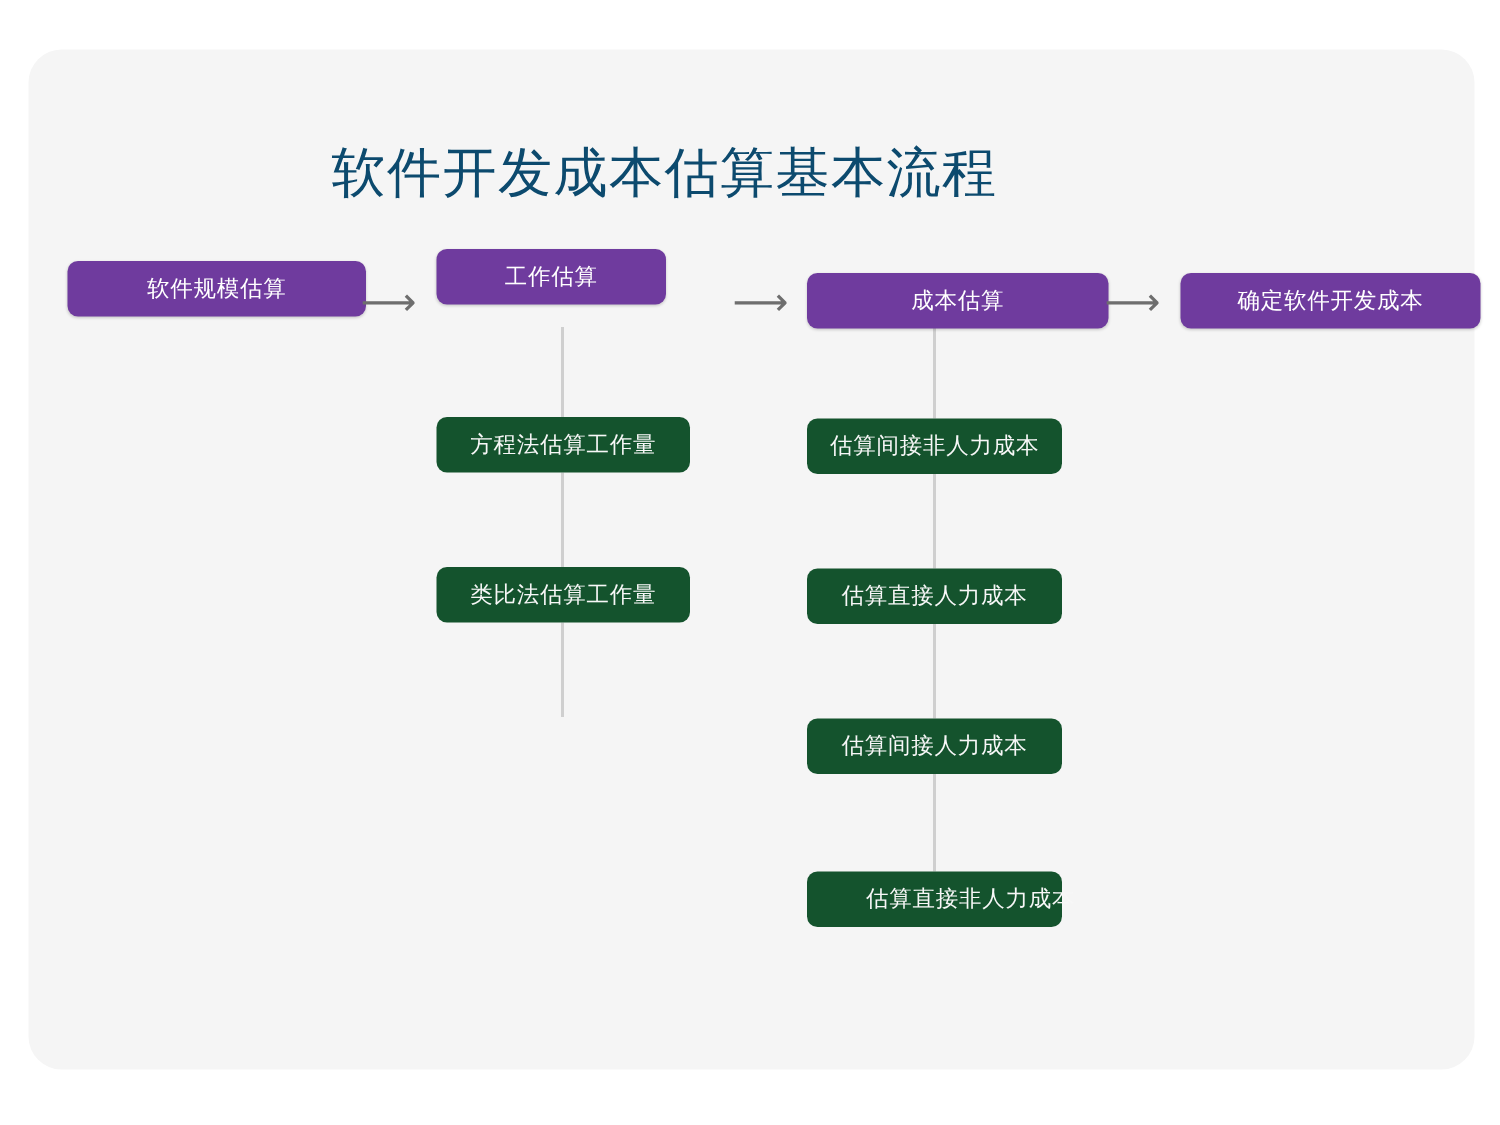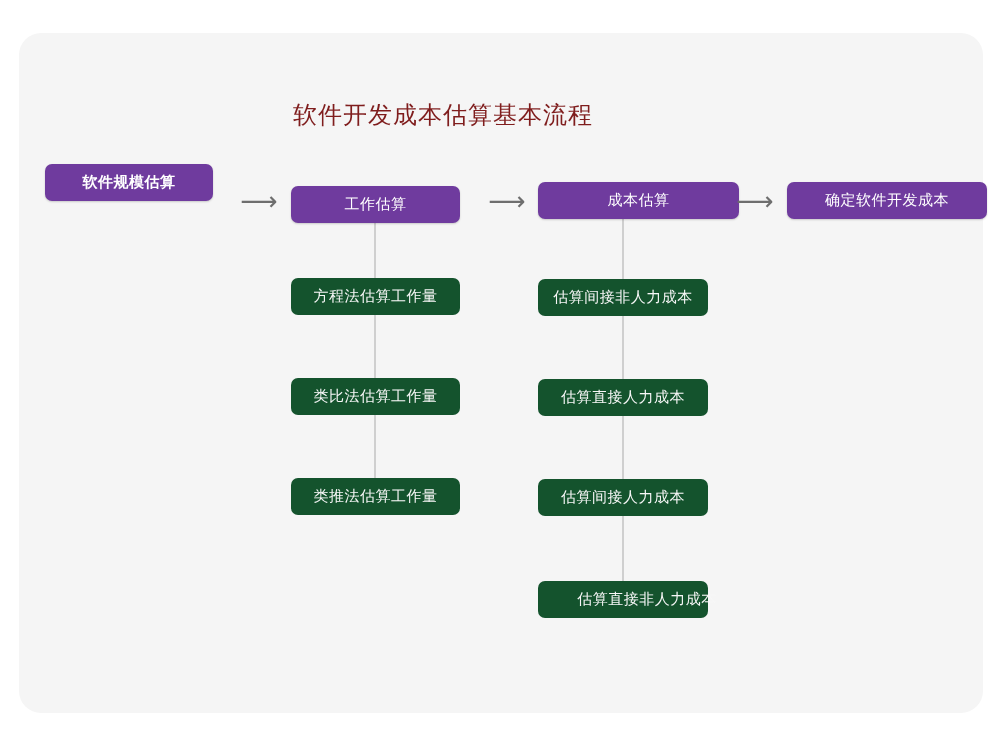--- a/index.html
+++ b/index.html
@@ -27,23 +27,23 @@
     height: 680px;
     background: #f5f5f5;
     border-radius: 22px;
   }
   #title {
     position: absolute;
     left: 0;
     top: 95px;
     width: 886px;
     text-align: center;
-    font-size: 24px;
+    font-size: 36px;
     line-height: 40px;
-    color: #7f1d1d;
+    color: #0c4a6e;
     letter-spacing: 1px;
     white-space: nowrap;
   }
   .node {
     position: absolute;
     box-sizing: border-box;
     display: flex;
     align-items: center;
     justify-content: center;
     border-radius: 7px;
@@ -87,29 +87,29 @@
 
   <div class="connector" style="left:374px; top:218px; height:60px;"></div>
   <div class="connector" style="left:374px; top:315px; height:63px;"></div>
   <div class="connector" style="left:374px; top:415px; height:63px;"></div>
 
   <div class="connector" style="left:622px; top:218px; height:61px;"></div>
   <div class="connector" style="left:622px; top:316px; height:63px;"></div>
   <div class="connector" style="left:622px; top:416px; height:63px;"></div>
   <div class="connector" style="left:622px; top:516px; height:65px;"></div>
 
-  <div class="node primary" style="left:45px; top:164px; width:168px; height:37px;font-weight:bold;">
+  <div class="node primary" style="left:45px; top:174px; width:199px; height:37px;">
     <span>软件规模估算</span>
   </div>
 
   <div class="arrow" style="left:228px; top:182px; width:62px; height:37px;">
     <span>⟶</span>
   </div>
 
-  <div class="node primary" style="left:291px; top:186px; width:169px; height:37px;">
+  <div class="node primary" style="left:291px; top:166px; width:153px; height:37px;">
     <span>工作估算</span>
   </div>
 
   <div class="arrow" style="left:476px; top:182px; width:62px; height:37px;">
     <span>⟶</span>
   </div>
 
   <div class="node primary" style="left:538px; top:182px; width:201px; height:37px;">
     <span>成本估算</span>
   </div>
@@ -121,23 +121,20 @@
   <div class="node primary" style="left:787px; top:182px; width:200px; height:37px;">
     <span>确定软件开发成本</span>
   </div>
 
   <div class="node secondary" style="left:291px; top:278px; width:169px; height:37px;">
     <span>方程法估算工作量</span>
   </div>
   <div class="node secondary" style="left:291px; top:378px; width:169px; height:37px;">
     <span>类比法估算工作量</span>
   </div>
-  <div class="node secondary" style="left:291px; top:478px; width:169px; height:37px;">
-    <span>类推法估算工作量</span>
-  </div>
 
   <div class="node secondary" style="left:538px; top:379px; width:170px; height:37px;">
     <span>估算直接人力成本</span>
   </div>
   <div class="node secondary" style="left:538px; top:279px; width:170px; height:37px;">
     <span>估算间接非人力成本</span>
   </div>
   <div class="node secondary" style="left:538px; top:479px; width:170px; height:37px;">
     <span>估算间接人力成本</span>
   </div>

